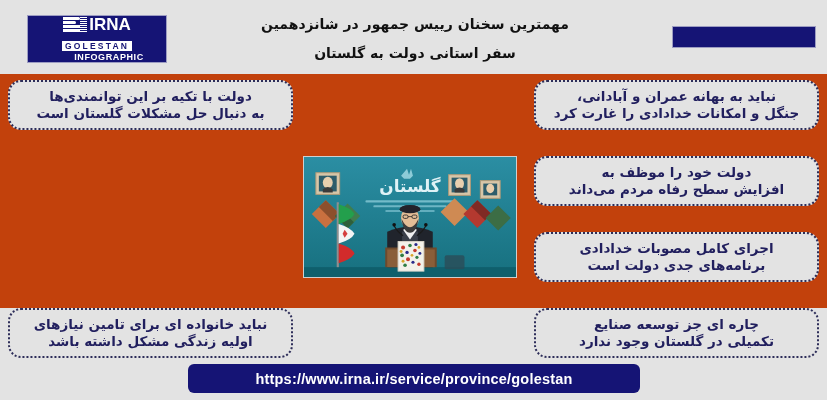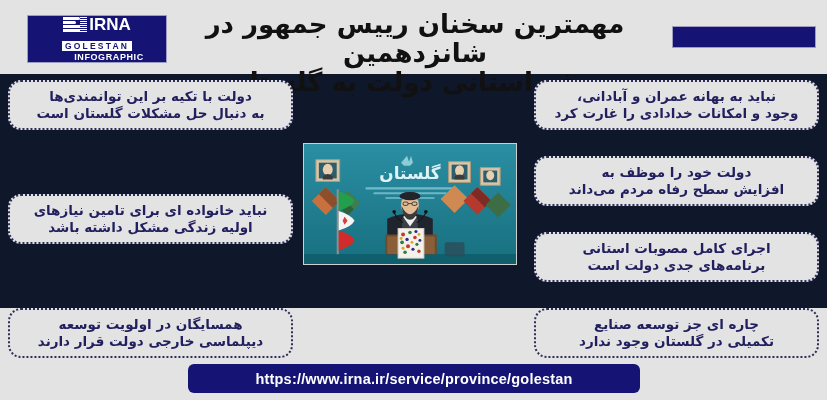--- a/index.html
+++ b/index.html
@@ -7,21 +7,21 @@
   body{
     width:827px;height:400px;
     background:#e3e3e3;
     font-family:"DejaVu Sans","Liberation Sans",sans-serif;
     overflow:hidden;
     position:relative;
   }
   .page{
     position:absolute;inset:0;
     width:827px;height:308px;
-    background:#0f172a;
+    background:#c2410c;
   }
 
   
   .header{
     position:absolute;left:0;top:0;width:827px;height:74px;
     background:#e3e3e3;
   }
   .logo-box{
     position:absolute;left:27px;top:15px;
     width:140px;height:48px;
@@ -59,21 +59,21 @@
     color:#ffffff;font-size:9px;font-weight:700;letter-spacing:0.6px;
     margin-top:1px;line-height:11px;
     font-family:"Liberation Sans",sans-serif;
     padding-left:24px;
   }
   .title{
     position:absolute;left:180px;top:10px;width:470px;
     text-align:center;
     color:#111111;
     font-weight:700;
-    font-size:26px;
+    font-size:14px;
     line-height:29px;
     direction:rtl;
   }
   .title .l2{display:block;}
   .header-bar{
     position:absolute;left:672px;top:26px;width:144px;height:22px;
     background:#151475;border:1px solid #9d9dc2;box-sizing:border-box;
   }
 
   
@@ -98,21 +98,21 @@
     color:#211f5e;
     font-weight:700;
     font-size:13.5px;
     line-height:17px;
     text-align:center;
     white-space:pre-line;
   }
 
   
   .photo{
-    position:absolute;left:303px;top:143px;width:214px;height:122px;
+    position:absolute;left:303px;top:156px;width:214px;height:122px;
     background:#1d7f93;
     border:1px solid #cfcfcf;
     box-sizing:border-box;
     overflow:hidden;
   }
   .photo svg{display:block;width:100%;height:100%;}
 
   
   .url-bar{
     position:absolute;left:188px;top:364px;width:452px;height:29px;
@@ -152,48 +152,44 @@
       <span class="l1">مهمترین سخنان رییس جمهور در شانزدهمین</span>
       <span class="l2">سفر استانی دولت به گلستان</span>
     </div>
 
     <div class="header-bar"></div>
   </div>
 
   <div class="col col-right">
     <div class="fact">
       <span class="fact-text">نباید به بهانه عمران و آبادانی،
-وجود و امکانات خدادادی را غارت کرد</span>
+جنگل و امکانات خدادادی را غارت کرد</span>
     </div>
     <div class="fact">
       <span class="fact-text">دولت خود را موظف به
 افزایش سطح رفاه مردم می‌داند</span>
     </div>
     <div class="fact">
-      <span class="fact-text">اجرای کامل مصوبات استانی
+      <span class="fact-text">اجرای کامل مصوبات خدادادی
 برنامه‌های جدی دولت است</span>
     </div>
     <div class="fact">
       <span class="fact-text">چاره ای جز توسعه صنایع
 تکمیلی در گلستان وجود ندارد</span>
     </div>
   </div>
 
   <div class="col col-left">
     <div class="fact">
       <span class="fact-text">دولت با تکیه بر این توانمندی‌ها
 به دنبال حل مشکلات گلستان است</span>
     </div>
     <div class="fact">
       <span class="fact-text">نباید خانواده ای برای تامین نیازهای
 اولیه زندگی مشکل داشته باشد</span>
-    </div>
-    <div class="fact">
-      <span class="fact-text">همسایگان در اولویت توسعه
-دیپلماسی خارجی دولت قرار دارند</span>
     </div>
   </div>
 
   <div class="photo">
     <svg viewBox="0 0 214 122" preserveAspectRatio="none">
       <defs>
         <linearGradient id="wall" x1="0" y1="0" x2="0" y2="1">
           <stop offset="0" stop-color="#2b8ea3"></stop>
           <stop offset="1" stop-color="#17707f"></stop>
         </linearGradient>

